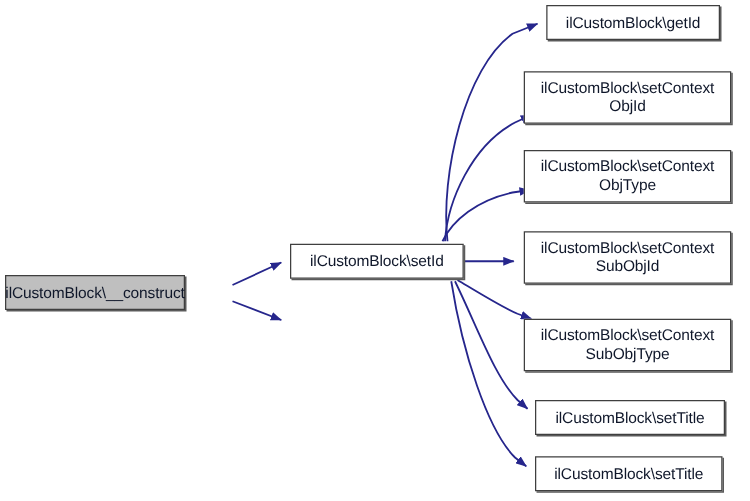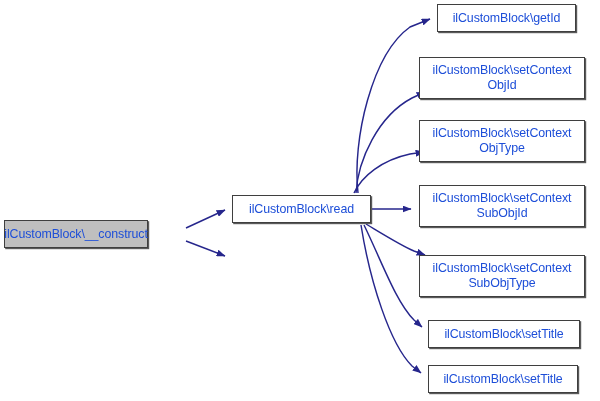--- a/index.html
+++ b/index.html
@@ -26,21 +26,21 @@
   }
   .node {
     position: absolute;
     box-sizing: border-box;
     border: 1px solid #3f3f3f;
     background: #ffffff;
     display: flex;
     align-items: center;
     justify-content: center;
     text-align: center;
-    color: #1d4ed8;
+    color: #0f172a;
     font-size: 12.4px;
     line-height: 15px;
     letter-spacing: -0.1px;
     white-space: pre-line;
     box-shadow: 1.2px 1.2px 0 0 #5a5a5a;
     z-index: 2;
   }
   .node.root {
     background: #bfbfbf;
   }
@@ -81,21 +81,21 @@
 
       <path d="M 361,225 C 370,282 390,344 412,366 L 421,373"></path>
     </g>
   </svg>
 
   <div class="node root" style="left:4px; top:220px; width:144px; height:28px;">
     <span class="node-label">ilCustomBlock\__construct</span>
   </div>
 
   <div class="node" style="left:232px; top:195px; width:139px; height:28px;">
-    <span class="node-label">ilCustomBlock\read</span>
+    <span class="node-label">ilCustomBlock\setId</span>
   </div>
 
 
   <div class="node" style="left:437px; top:4px; width:139px; height:28px;">
     <span class="node-label">ilCustomBlock\getId</span>
   </div>
 
   <div class="node" style="left:419px; top:57px; width:166px; height:42px;">
     <span class="node-label">ilCustomBlock\setContext
 ObjId</span>

